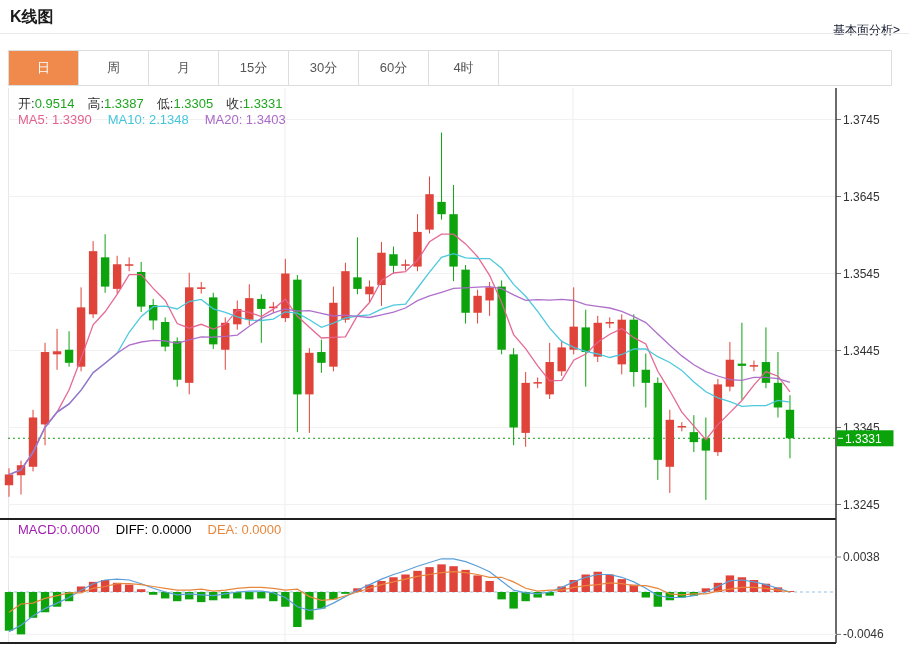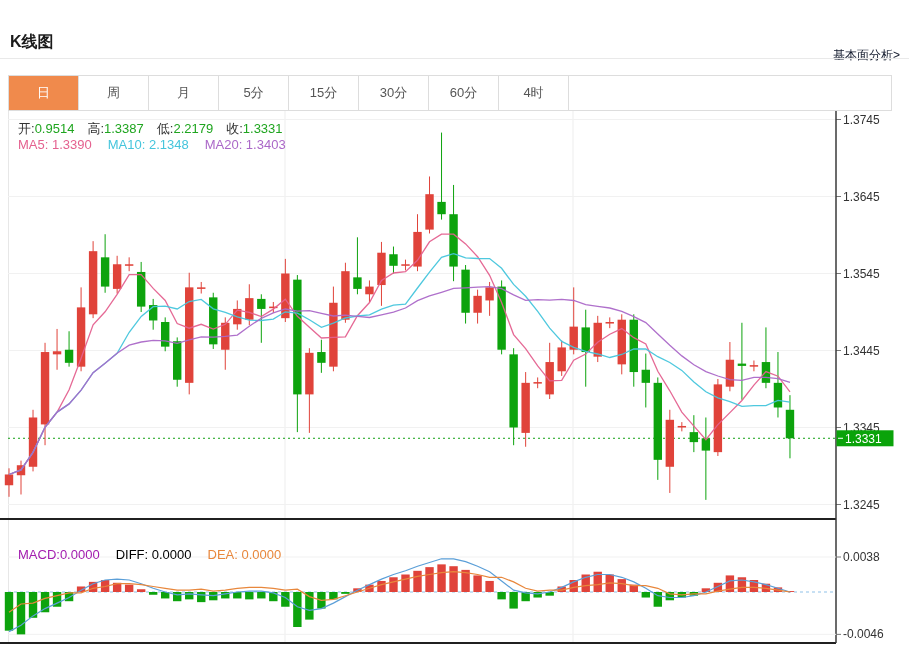--- a/index.html
+++ b/index.html
@@ -1,19 +1,19 @@
 <!DOCTYPE html>
 <html><head>
 <meta charset="utf-8">
 <style>
   html,body{margin:0;padding:0;background:#fff;}
   #app{position:relative;width:909px;height:647px;background:#fff;overflow:hidden;
        font-family:"Liberation Sans","DejaVu Sans",sans-serif;}
   #chart-svg{position:absolute;left:0;top:0;z-index:1;}
-  .ovl{position:absolute;z-index:2;margin-top:25px;}
+  .ovl{position:absolute;z-index:2;}
   .page-title{left:10px;top:7px;font-size:16px;font-weight:bold;color:#1a1a1a;}
   .top-link{right:9px;top:22px;font-size:12px;color:#0f172a;cursor:pointer;}
   .divider{left:0;top:33px;width:909px;height:0;border-top:1px solid #e9e9e9;}
   .tabbar{left:8px;top:50px;width:884px;height:36px;display:flex;border:1px solid #ddd;
           background:#fff;box-sizing:border-box;}
   .tab{width:70px;height:100%;display:flex;align-items:center;justify-content:center;
        font-size:13px;color:#555;border-right:1px solid #ddd;cursor:pointer;box-sizing:border-box;}
   .tab.active{background:#f08a4c;color:#fff;}
   .tab-filler{flex:1;}
   .legend{font-size:13px;white-space:nowrap;}
@@ -273,30 +273,29 @@
     </svg>
 
   <div class="ovl page-title">K线图</div>
   <div class="ovl top-link">基本面分析&gt;</div>
   <div class="ovl divider"></div>
 
   <div class="ovl tabbar">
     <div class="tab active">日</div>
     <div class="tab">周</div>
     <div class="tab">月</div>
-    <div class="tab">5分</div>
     <div class="tab">15分</div>
     <div class="tab">30分</div>
     <div class="tab">60分</div>
     <div class="tab">4时</div>
     <div class="tab-filler"></div>
   </div>
 
   <div class="ovl legend ohlc-row">
-    <span class="lbl">开:</span><span class="val">0.9514</span><span class="lbl">高:</span><span class="val">1.3387</span><span class="lbl">低:</span><span class="val">2.2179</span><span class="lbl">收:</span><span class="val">1.3331</span>
+    <span class="lbl">开:</span><span class="val">0.9514</span><span class="lbl">高:</span><span class="val">1.3387</span><span class="lbl">低:</span><span class="val">1.3305</span><span class="lbl">收:</span><span class="val">1.3331</span>
   </div>
 
   <div class="ovl legend ma-row">
     <span class="ma-item" style="color: rgb(228, 97, 143);">MA5: 1.3390</span><span class="ma-item" style="color: rgb(69, 197, 220);">MA10: 2.1348</span><span class="ma-item" style="color: rgb(171, 104, 200);">MA20: 1.3403</span>
   </div>
 
   <div class="ovl legend macd-row">
     <span style="color: #a21caf;">MACD:0.0000</span><span style="color: #000000;">DIFF: 0.0000</span><span style="color: rgb(232, 135, 60);">DEA: 0.0000</span>
   </div>
 </div>

